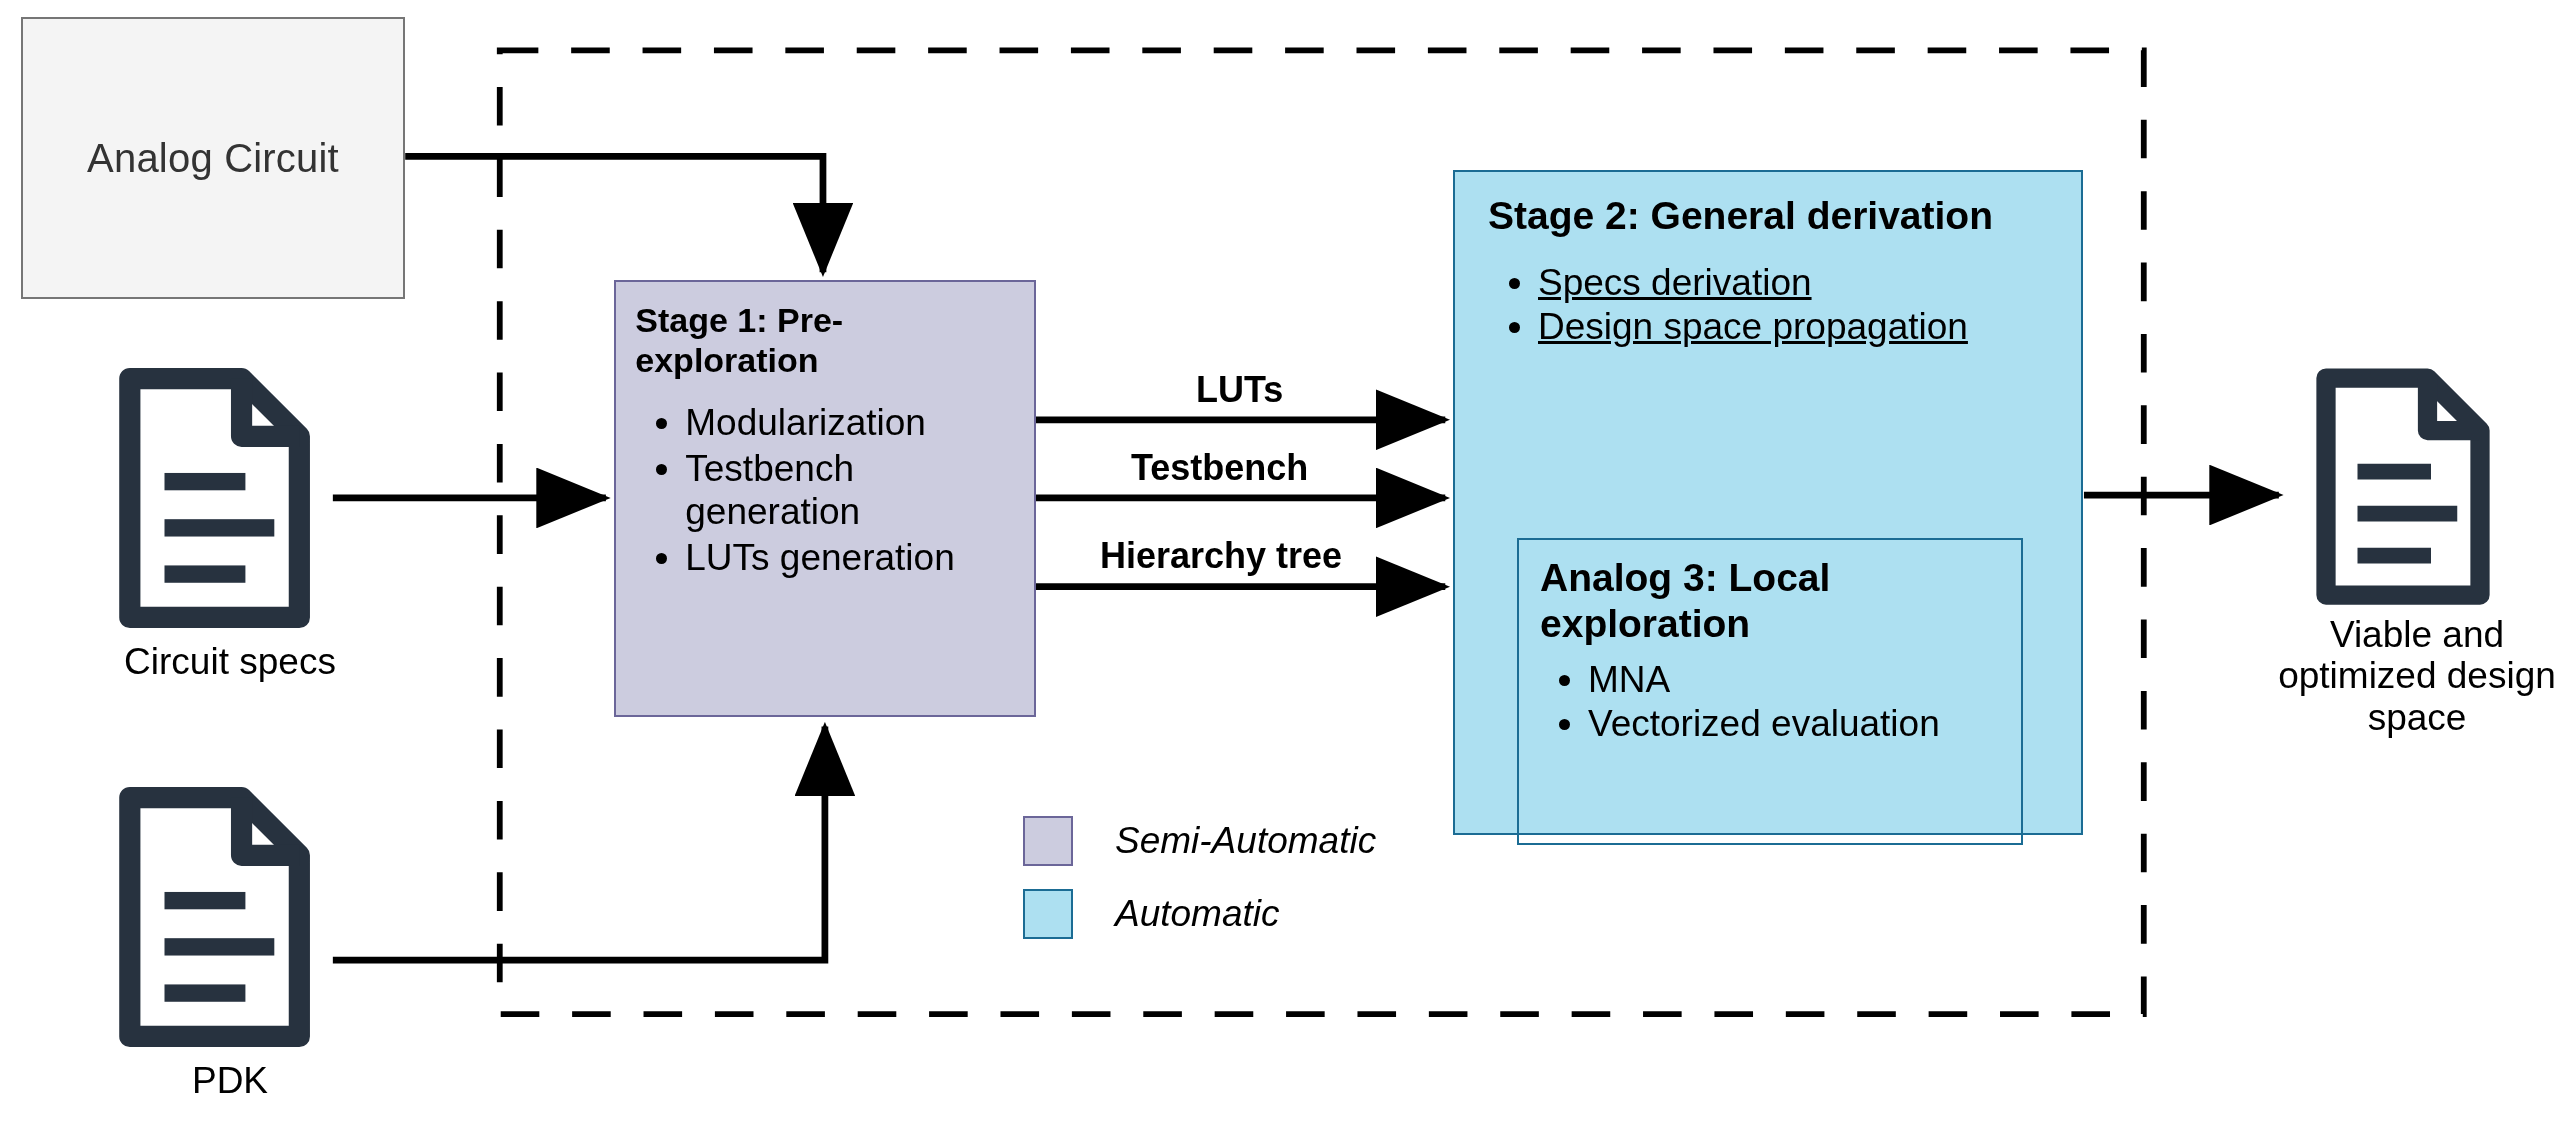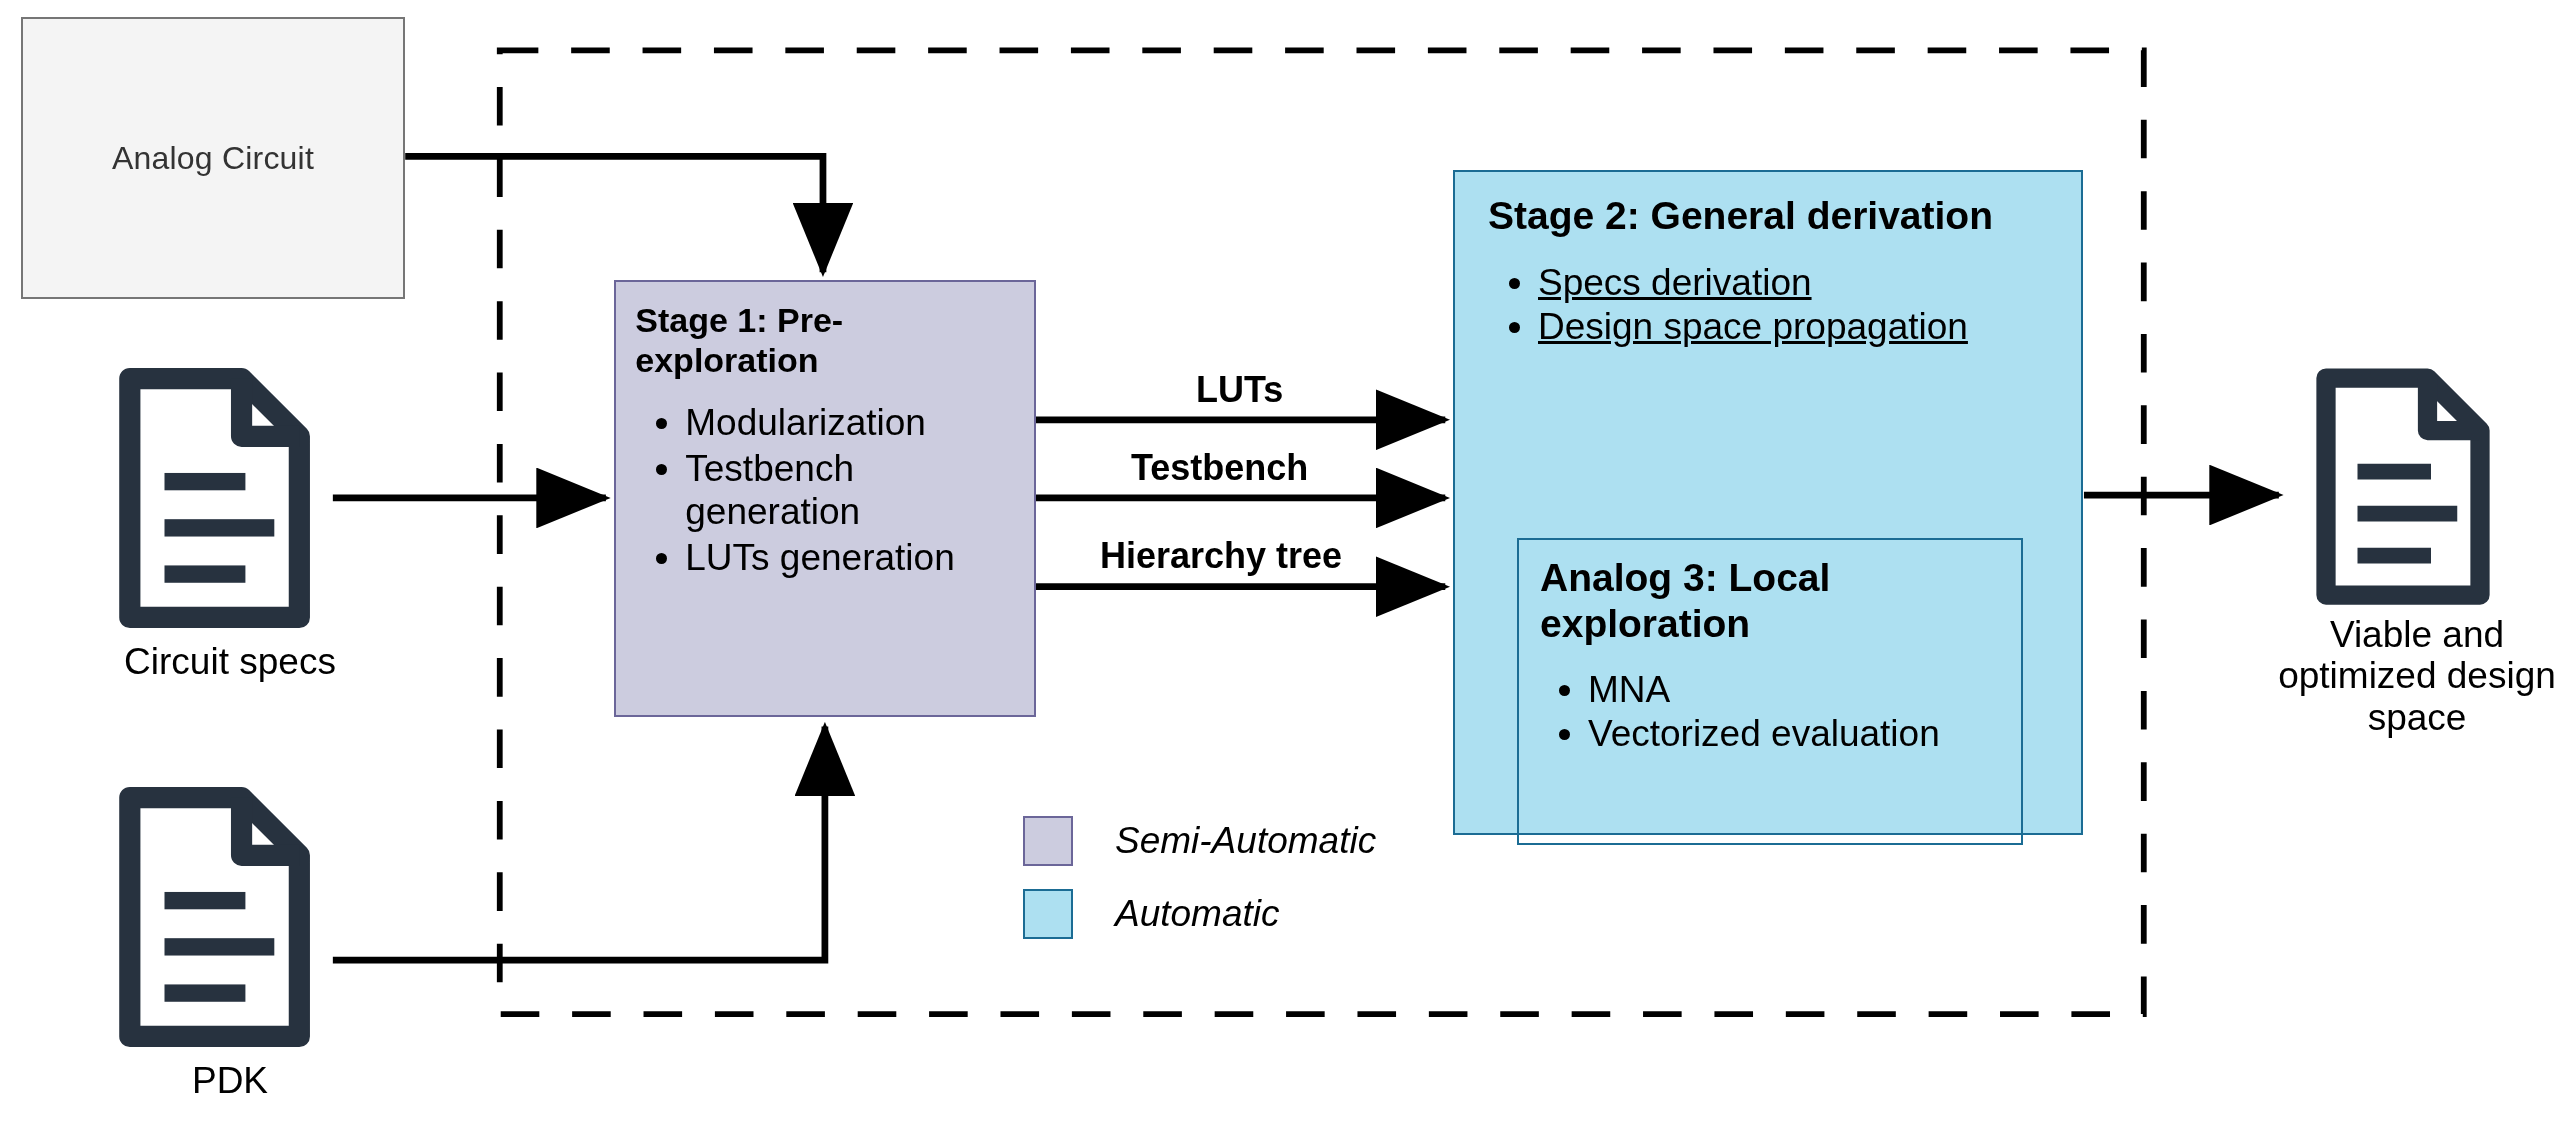--- a/index.html
+++ b/index.html
@@ -29,21 +29,21 @@
   }
 
   
   .src-box {
     left: 21px; top: 17.4px; width: 384px; height: 282px;
     background: #f4f4f4;
     border: 2.9px solid #767676;
     display: flex; align-items: center; justify-content: center;
   }
   .src-box .label {
-    font-size: 32px;
+    font-size: 40px;
     color: #333333;
     letter-spacing: 0.2px;
   }
 
   
   .stage1 {
     left: 614px; top: 280px; width: 422px; height: 437px;
     background: #ccccdf;
     border: 2.9px solid #6b6699;
     padding: 19.3px 15.4px 9.6px 19.3px;
@@ -92,21 +92,21 @@
     background: transparent;
     border: 2.9px solid #1b6c94;
     padding: 15.4px 11.6px 0 21px;
     box-sizing: border-box;
   }
   .stage3 .title {
     font-size: 39px; font-weight: bold; color: #000000;
     line-height: 1.16;
   }
   .stage3 ul {
-    margin: 22px 0 0 0;
+    margin: 12px 0 0 0;
     padding-left: 48px;
     list-style: disc;
   }
   .stage3 li {
     font-size: 37px; color: #000000;
     line-height: 1.2;
   }
 
   
   .doc-group { position: absolute; }

